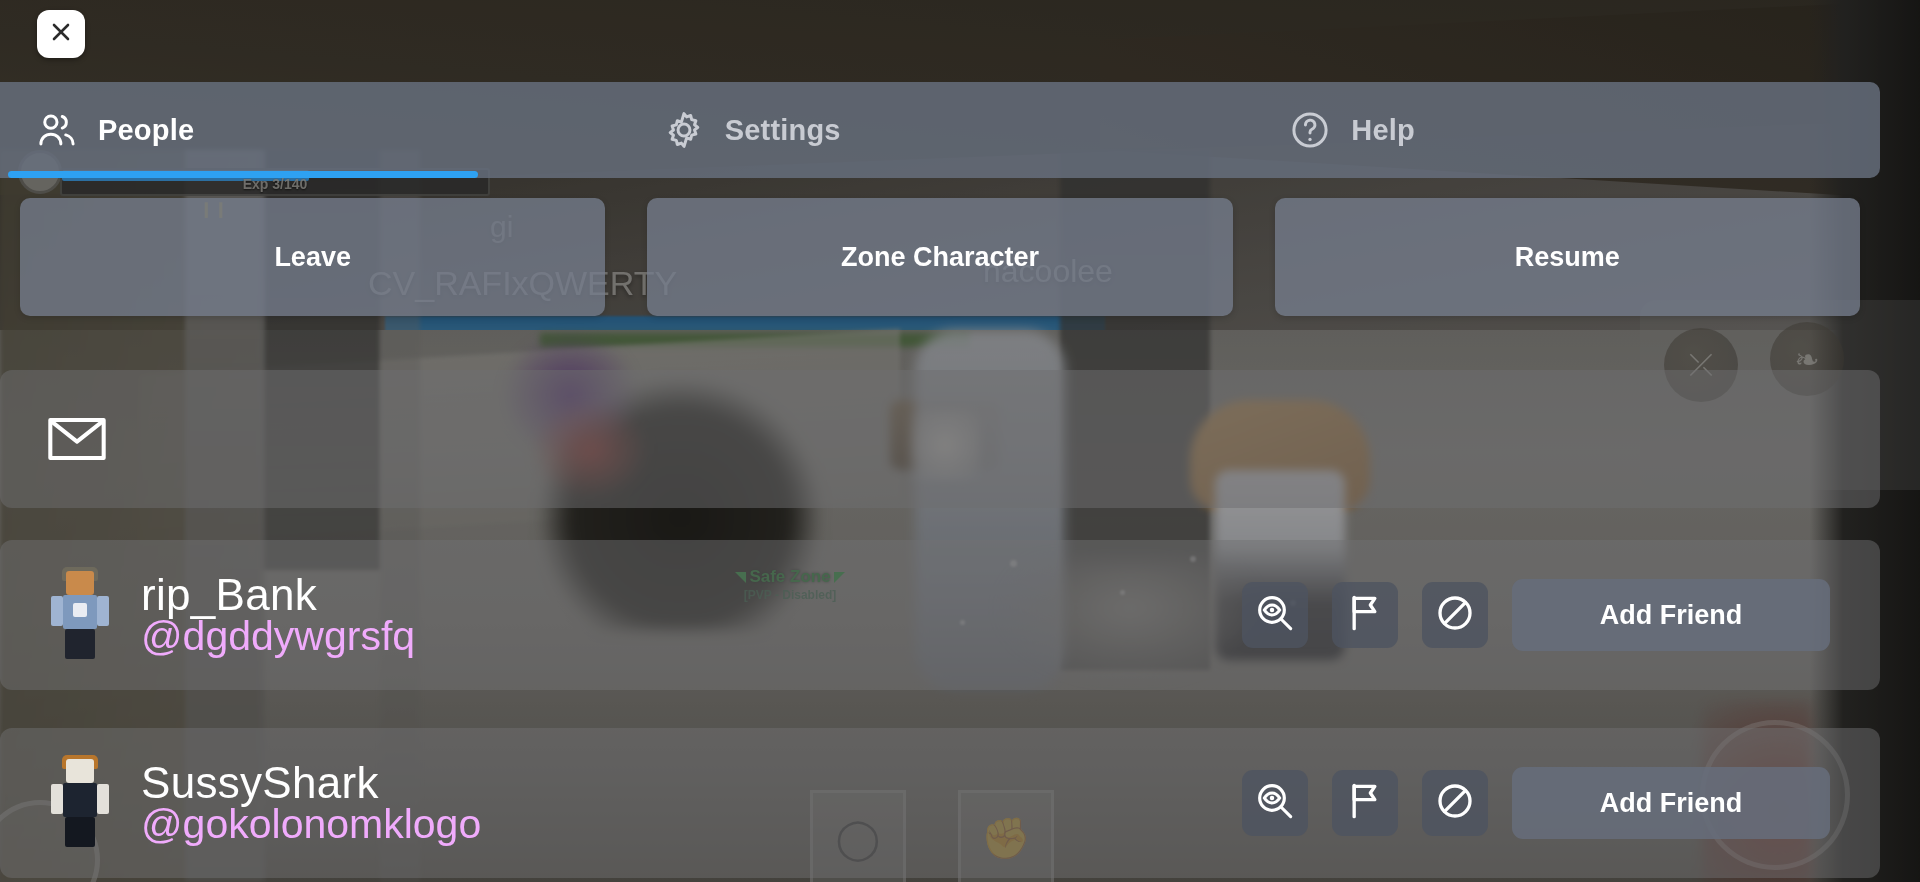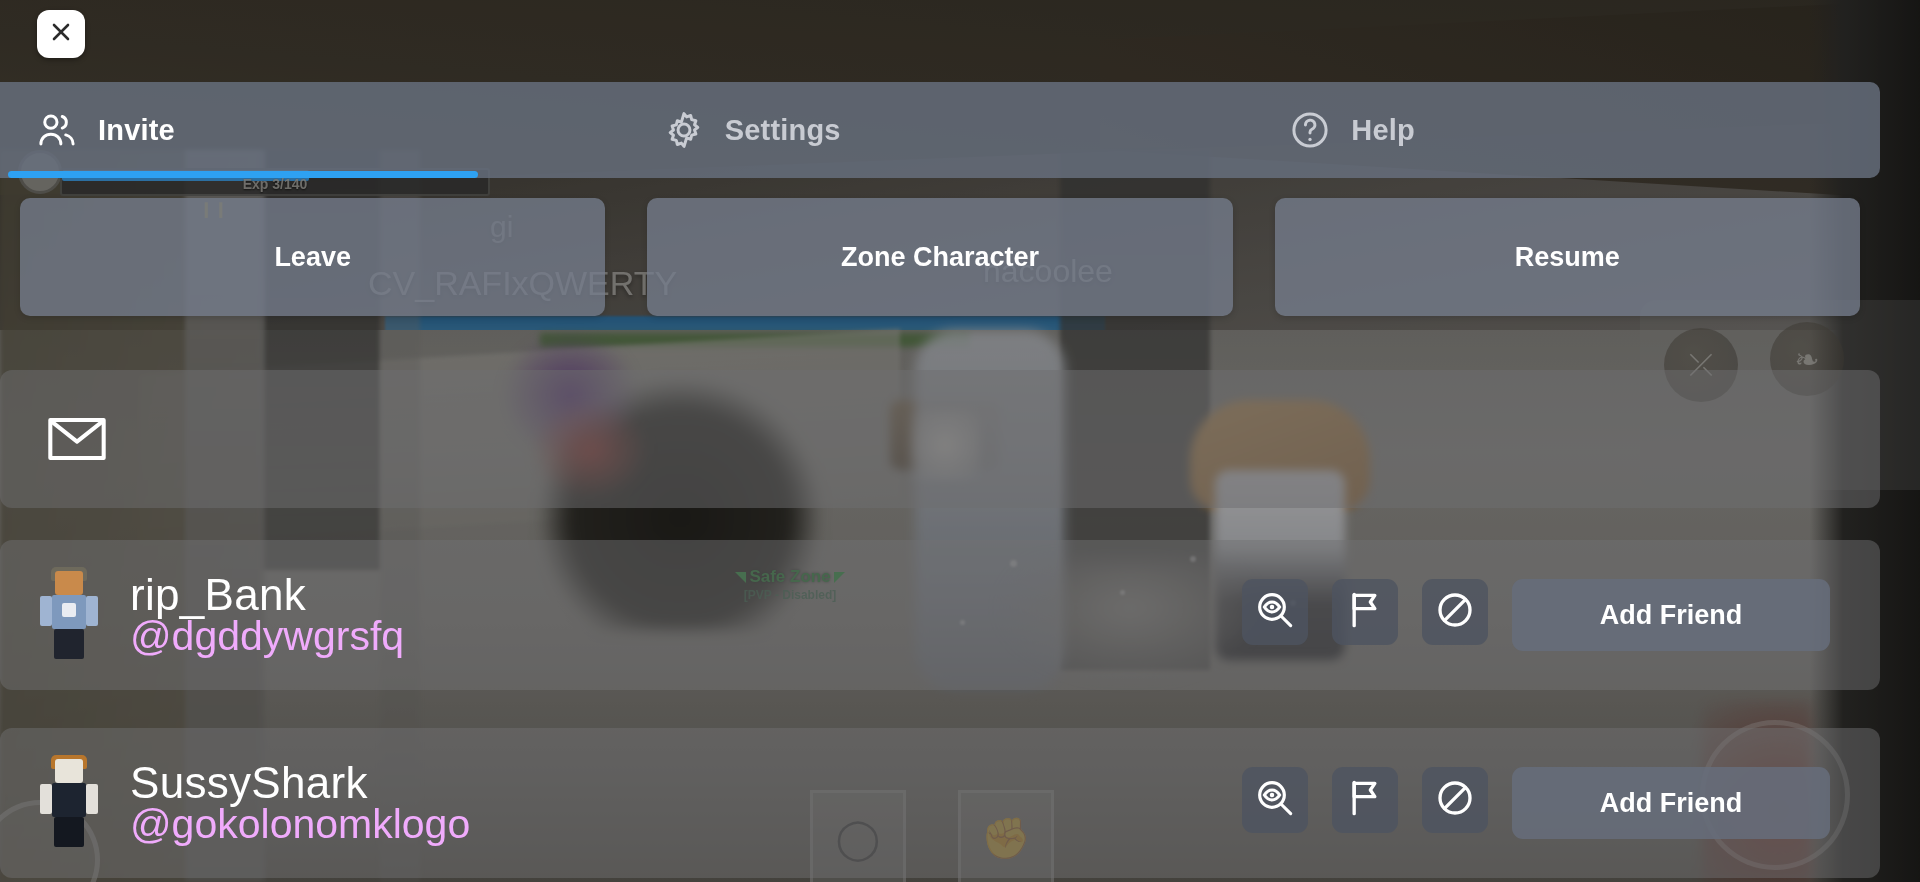--- a/index.html
+++ b/index.html
@@ -269,21 +269,21 @@
     display:flex; align-items:center; padding-left:48px; gap:56px;
     cursor:pointer;
   }
   .invite-row .mail-ico{ width:58px; height:44px; color:#ffffff; }
   .invite-row .mail-ico svg{ width:58px; height:44px; }
   .invite-label{ font-size:38px; font-weight:bold; color:#ffffff; }
 
   .player-row{
     position:absolute; left:0; width:1880px; height:150px;
     background:rgba(112,112,114,.48); border-radius:12px;
-    display:flex; align-items:center; padding-left:36px;
+    display:flex; align-items:center; padding-left:47px;
   }
   #player-row-0{ top:540px; }
   #player-row-1{ top:728px; }
 
   .avatar{
     width:66px; height:96px; flex:0 0 auto; position:relative;
     margin-right:28px;
   }
   .av-head{ position:absolute; left:19px; top:4px; width:28px; height:24px; border-radius:3px; }
   .av-hair{ position:absolute; left:15px; top:0px; width:36px; height:14px; border-radius:5px 5px 2px 2px; }
@@ -291,21 +291,21 @@
   .av-arm-l{ position:absolute; left:4px; top:29px; width:12px; height:30px; border-radius:2px; }
   .av-arm-r{ position:absolute; left:50px; top:29px; width:12px; height:30px; border-radius:2px; }
   .av-legs{ position:absolute; left:18px; top:62px; width:30px; height:30px; border-radius:2px; }
   .av-badge{ position:absolute; left:26px; top:36px; width:14px; height:14px; background:#e9ecf2; border-radius:2px; }
 
   .p-names{ display:flex; flex-direction:column; justify-content:center; }
   .p-display{ font-size:44px; font-weight:300; color:#ffffff; line-height:1.03; letter-spacing:.3px; }
   .p-handle{ font-size:41px; font-weight:300; color:#f0abfc; line-height:1.05; margin-top:-2px; }
 
   .p-actions{
-    margin-left:auto; display:flex; align-items:flex-start; gap:24px; padding-right:50px;
+    margin-left:auto; display:flex; align-items:center; gap:24px; padding-right:50px;
   }
   .icon-btn{
     width:66px; height:66px; border-radius:11px;
     background:rgba(78,84,96,.80);
     display:flex; align-items:center; justify-content:center;
     color:#ffffff; cursor:pointer;
   }
   .icon-btn svg{ width:40px; height:40px; }
   .add-friend-btn{
     width:318px; height:72px; border-radius:11px;
@@ -399,21 +399,21 @@
 
       <div class="tab active">
         <span class="t-ico">
           <svg viewBox="0 0 24 24" fill="none" stroke="currentColor" stroke-width="1.7" stroke-linecap="round" stroke-linejoin="round">
             <circle cx="8.5" cy="7.5" r="3.5"></circle>
             <path d="M2.8 20c0-3.3 2.6-5.6 5.7-5.6s5.7 2.3 5.7 5.6"></path>
             <path d="M15 4.3a3.5 3.5 0 0 1 0 6.6"></path>
             <path d="M17 14.8c2.4.6 4.2 2.6 4.2 5.2"></path>
           </svg>
         </span>
-        <span class="t-label">Invite</span>
+        <span class="t-label">People</span>
       </div>
 
       <div class="tab">
         <span class="t-ico">
           <svg viewBox="0 0 24 24" fill="none" stroke="currentColor" stroke-width="1.7" stroke-linejoin="round">
             <circle cx="12" cy="12" r="3.4"></circle>
             <path d="M12 2.6l1.5 1.9 2.3-.8.6 2.4 2.4.6-.8 2.3 1.9 1.5-1.9 1.5.8 2.3-2.4.6-.6 2.4-2.3-.8L12 21.4l-1.5-1.9-2.3.8-.6-2.4-2.4-.6.8-2.3-1.9-1.5 1.9-1.5-.8-2.3 2.4-.6.6-2.4 2.3.8z"></path>
           </svg>
         </span>
         <span class="t-label">Settings</span>

